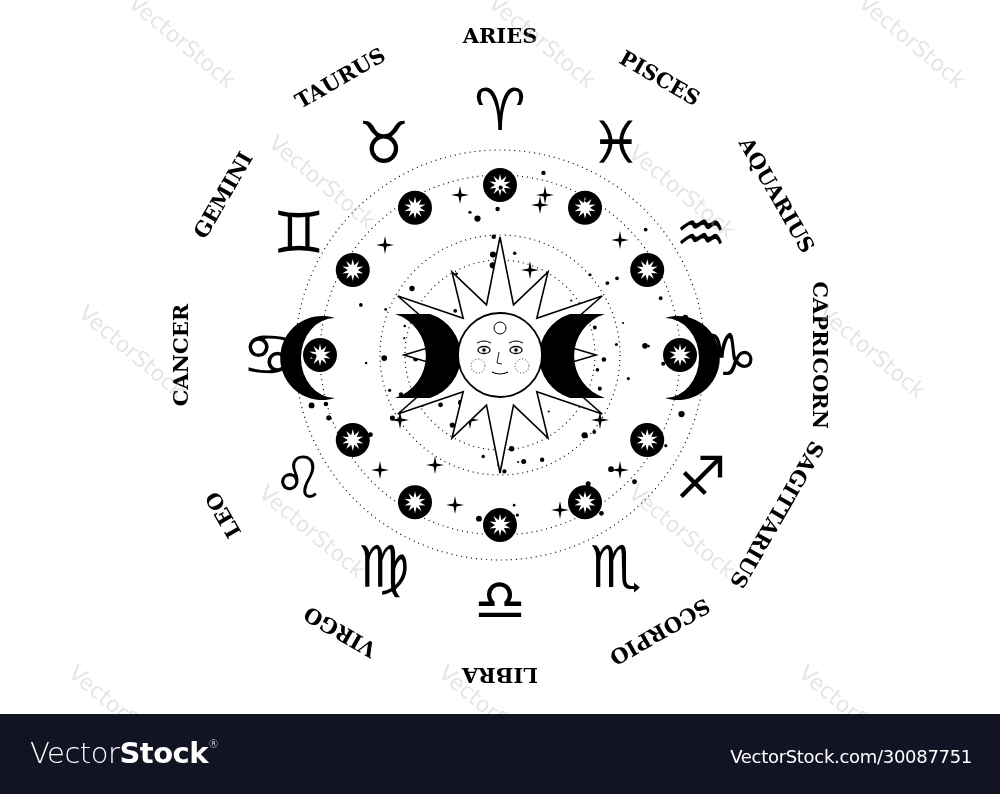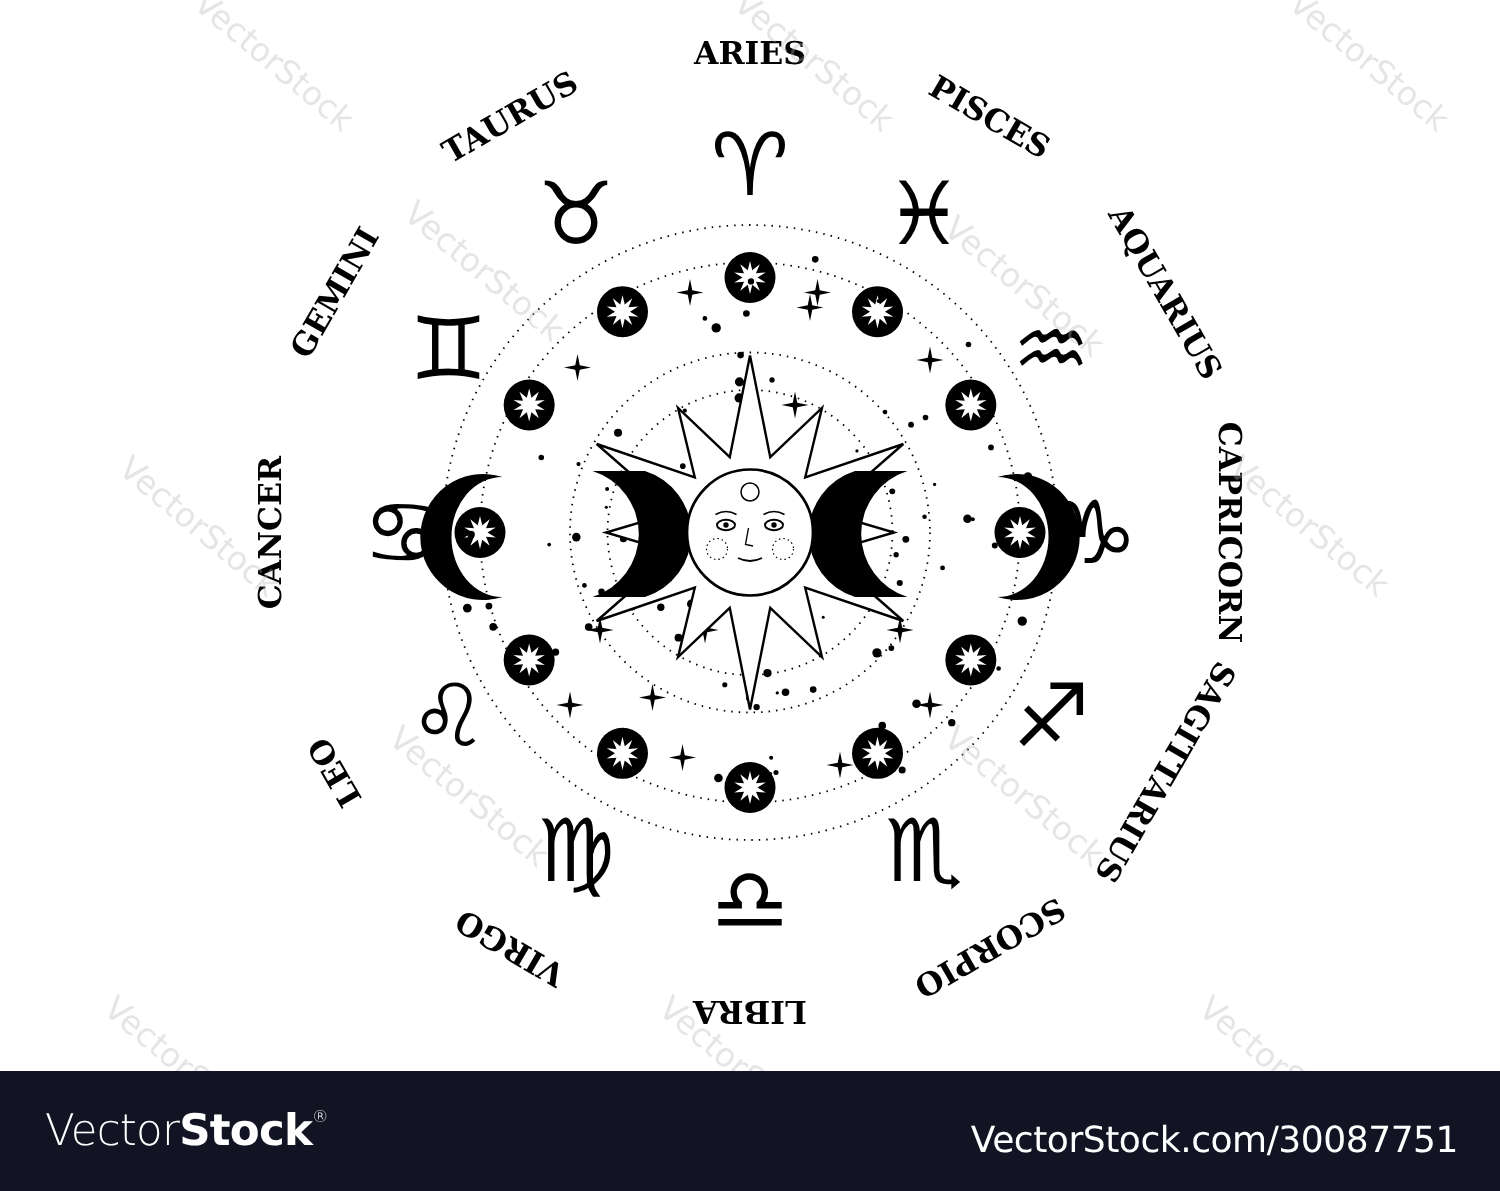--- a/index.html
+++ b/index.html
@@ -20,21 +20,21 @@
       background: #121424; color: #ffffff;
       font-family: "DejaVu Sans", sans-serif;
     }
     #brand {
       position: absolute; left: 30px; top: 22px; font-size: 29px;
       letter-spacing: -0.5px; color: #ffffff; font-weight: 300;
     }
     #brand .bold { font-weight: bold; }
     #brand sup { font-size: 11px; vertical-align: top; position: relative; top: 2px; }
     #image-id {
-      position: absolute; right: 28px; top: 32px; font-size: 24px;
+      position: absolute; right: 28px; top: 32px; font-size: 18px;
       color: #ffffff; letter-spacing: -0.3px;
     }
     .sign-label { font-family: "DejaVu Serif", serif; font-weight: bold; font-size: 21px; fill: #000; }
     .sign-glyph { font-family: "DejaVu Sans", sans-serif; font-size: 58px; fill: #000; }
   </style>
 </head>
 <body>
 
 <div id="canvas">
 

